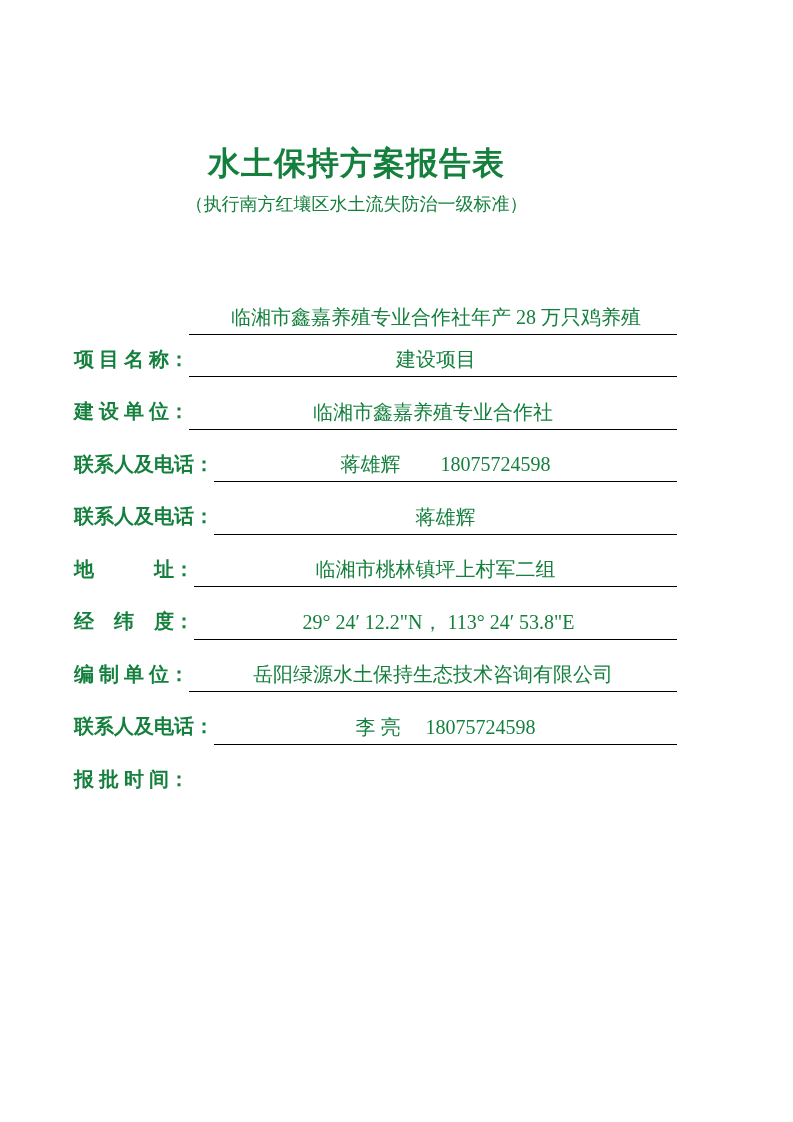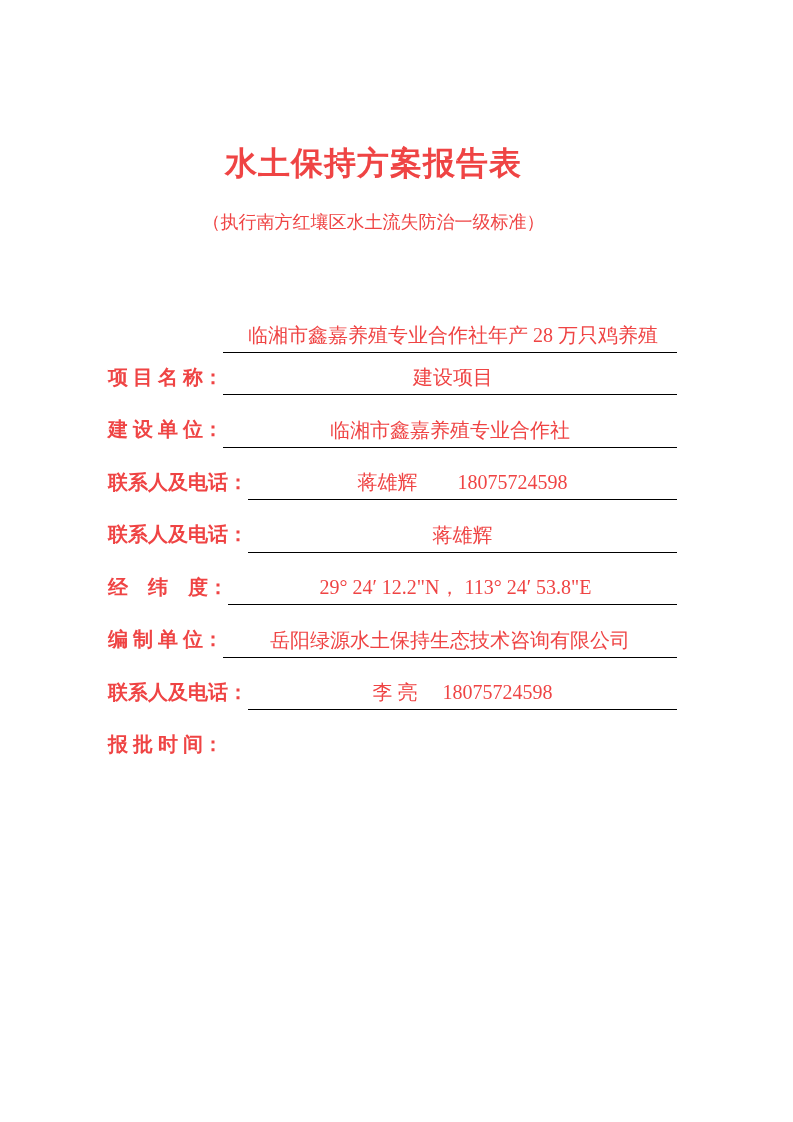--- a/index.html
+++ b/index.html
@@ -5,41 +5,41 @@
   html, body {
     margin: 0;
     padding: 0;
     background: #ffffff;
   }
   .page {
     position: relative;
     width: 793px;
     height: 1122px;
     background: #ffffff;
-    color: #ef4444;
+    color: #15803d;
     font-family: "Liberation Serif", "DejaVu Serif", serif;
     box-sizing: border-box;
-    padding: 143px 116px 0 108px;
+    padding: 143px 116px 0 74px;
     overflow: hidden;
   }
   .head {
     position: relative;
     left: -19px;
     text-align: center;
   }
   .title {
     margin: 0;
     font-size: 32px;
     line-height: 40px;
     font-weight: bold;
     letter-spacing: 1px;
     white-space: pre;
   }
   .subtitle {
-    margin-top: 27px;
+    margin-top: 9px;
     font-size: 18px;
     line-height: 25px;
     font-weight: normal;
     white-space: pre;
   }
   .fields {
     margin-top: 85px;
   }
   .row {
     display: flex;
@@ -103,20 +103,26 @@
         </div>
   </div>
 
   <div class="row">
     <div class="label"><span class="label-text">联系人及电话</span><span class="colon">：</span></div>
     <div class="value-block">
           <div class="value-line align-center">蒋雄辉</div>
         </div>
   </div>
 
+  <div class="row">
+    <div class="label"><span class="label-text">地　　　址</span><span class="colon">：</span></div>
+    <div class="value-block">
+          <div class="value-line align-center">临湘市桃林镇坪上村军二组</div>
+        </div>
+  </div>
 
   <div class="row">
     <div class="label"><span class="label-text">经　纬　度</span><span class="colon">：</span></div>
     <div class="value-block">
           <div class="value-line align-left">29° 24′ 12.2"N， 113° 24′ 53.8"E</div>
         </div>
   </div>
 
   <div class="row">
     <div class="label"><span class="label-text">编 制 单 位</span><span class="colon">：</span></div>

